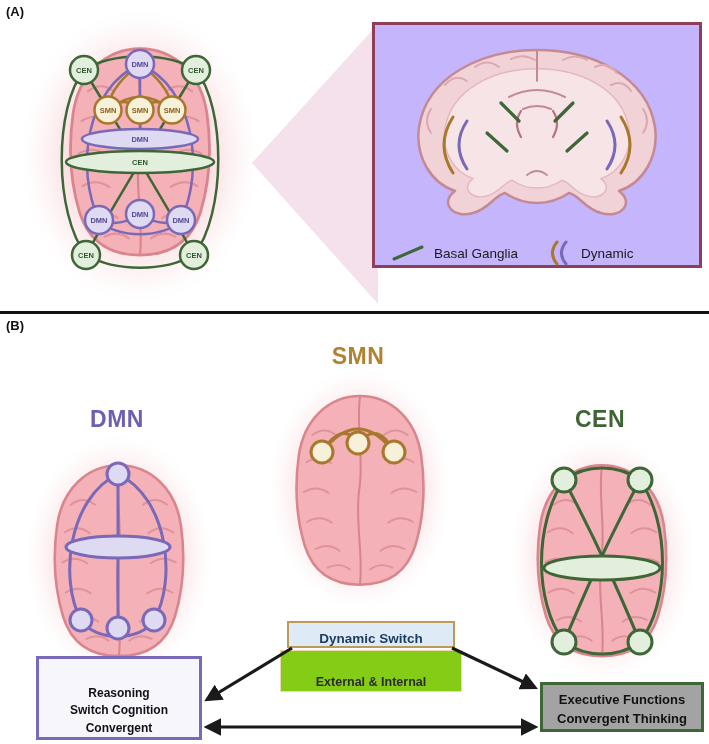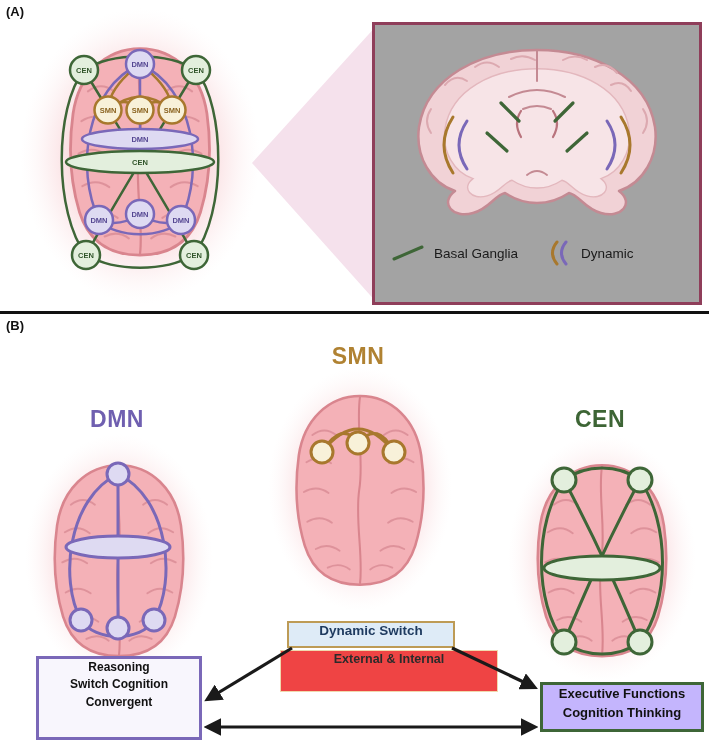--- a/index.html
+++ b/index.html
@@ -5,30 +5,30 @@
   * { margin:0; padding:0; box-sizing:border-box; }
   body { background:#ffffff; font-family:"Liberation Sans", sans-serif; }
   .figure { position:relative; width:709px; height:744px; background:#fff; overflow:hidden; }
   .abs { position:absolute; }
   .panel-label { position:absolute; font-weight:bold; font-size:13px; color:#111; z-index:5; }
   .separator { position:absolute; left:0; top:311px; width:709px; height:3px; background:#111; }
   .net-title { position:absolute; font-weight:bold; font-size:23px; text-align:center; letter-spacing:.5px; }
   .title-dmn { color:#6F5FB0; }
   .title-smn { color:#B08232; }
   .title-cen { color:#3D6535; }
-  .inset { position:absolute; left:372px; top:22px; width:330px; height:283px; border:3px solid #8F3E5A; background:#a3a3a3; z-index:2; }
+  .inset { position:absolute; left:372px; top:22px; width:330px; height:246px; border:3px solid #8F3E5A; background:#c4b5fd; z-index:2; }
   .funnel { z-index:1; }
   .legend { position:absolute; left:16px; top:214px; display:flex; align-items:center; gap:30px; }
   .legend-item { display:flex; align-items:center; gap:9px; }
   .legend .lbl { font-size:13.5px; color:#1a1a1a; }
-  .box { position:absolute; display:flex; flex-direction:column; justify-content:flex-start; align-items:center; text-align:center; font-weight:bold; z-index:3; }
+  .box { position:absolute; display:flex; flex-direction:column; justify-content:flex-end; align-items:center; text-align:center; font-weight:bold; z-index:3; }
   .box-switch { left:287px; top:621px; width:168px; height:27px; background:#DEEBF7; border:2px solid #BD9B56; color:#1E3A5F; font-size:13.5px; }
-  .box-streams { left:280px; top:650px; width:218px; height:42px; background:#ef4444; border:1px solid #F0D9AE; color:#2b2b2b; font-size:12.5px; line-height:1.4; }
+  .box-streams { left:280px; top:650px; width:182px; height:42px; background:#84cc16; border:1px solid #F0D9AE; color:#2b2b2b; font-size:12.5px; line-height:1.4; }
   .box-dmn { left:36px; top:656px; width:166px; height:84px; background:#F8F6FD; border:3px solid #7A68B8; color:#111; font-size:12px; line-height:1.45; }
-  .box-cen { left:540px; top:682px; width:164px; height:50px; background:#c4b5fd; border:3px solid #3E6637; color:#111; font-size:13px; line-height:1.45; }
+  .box-cen { left:540px; top:682px; width:164px; height:50px; background:#a3a3a3; border:3px solid #3E6637; color:#111; font-size:13px; line-height:1.45; }
   .gyri { fill:none; stroke:#DC8F98; stroke-width:2.2; stroke-linecap:round; opacity:.9; }
   .net-line { fill:none; stroke-linecap:round; }
   .green-line { stroke:#3E6637; stroke-width:2.5; }
   .purple-line { stroke:#7A68B8; stroke-width:2.5; }
   .tan-line { stroke:#A8782D; stroke-width:2.5; }
   .green-line-b { stroke:#3E6637; stroke-width:3; }
   .purple-line-b { stroke:#7A68B8; stroke-width:3; }
   .tan-line-b { stroke:#A8782D; stroke-width:3; }
   svg text { font-family:"Liberation Sans", sans-serif; font-weight:bold; }
   .node-lbl-cen { fill:#2F5429; font-size:7.5px; text-anchor:middle; }
@@ -278,21 +278,21 @@
   </div>
 
   <div class="box box-dmn">
     <div>Reasoning</div>
     <div>Switch Cognition</div>
     <div>Convergent</div>
   </div>
 
   <div class="box box-cen">
     <div>Executive Functions</div>
-    <div>Cognition Thinking</div>
+    <div>Convergent Thinking</div>
   </div>
 
   <svg class="abs arrows" style="left:0; top:0" width="709" height="744">
     <path d="M292,648 L208,699" stroke="#1a1a1a" stroke-width="3.2" fill="none" marker-end="url(#arrowHead)"></path>
     <path d="M452,648 L534,687" stroke="#1a1a1a" stroke-width="3.2" fill="none" marker-end="url(#arrowHead)"></path>
     <path d="M208,727 L534,727" stroke="#1a1a1a" stroke-width="3.2" fill="none" marker-start="url(#arrowHead)" marker-end="url(#arrowHead)"></path>
   </svg>
 
 </div>
 

